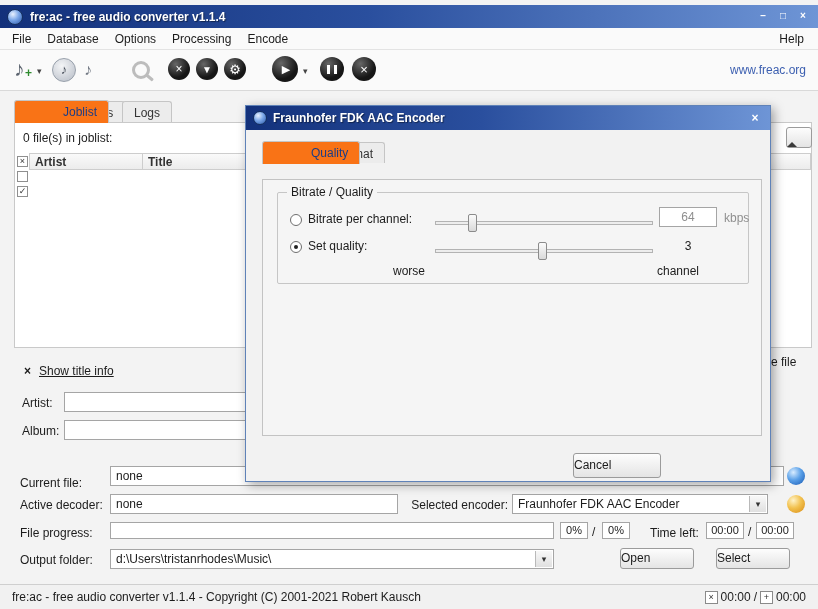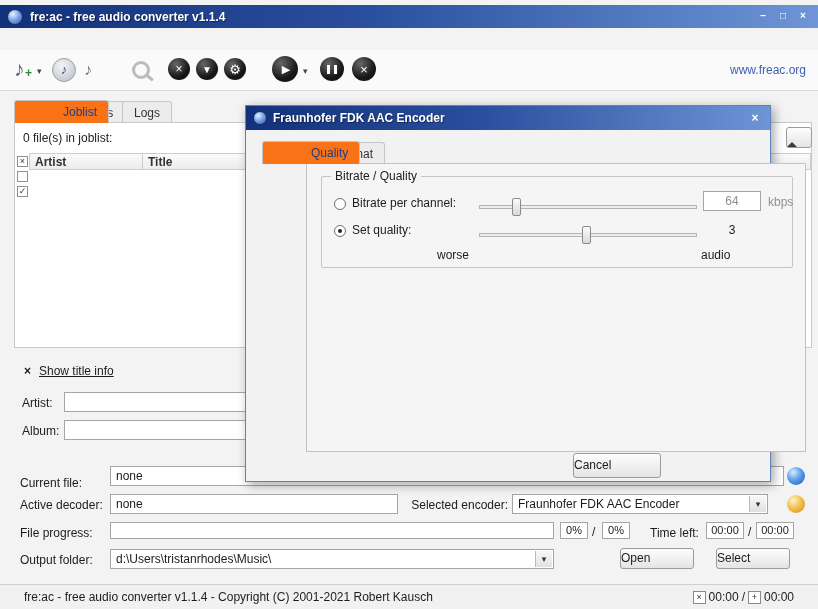--- a/index.html
+++ b/index.html
@@ -71,37 +71,37 @@
     border-bottom:5px solid #3a3a3a; margin:3px auto 2px; }
   .bar { width:11px; height:2px; background:#3a3a3a; margin:0 auto; }
   .ball { position:absolute; width:18px; height:18px; border-radius:50%; }
   .ball-blue { background:radial-gradient(circle at 35% 30%,#d8ecff 0%,#5aa0e8 45%,#1656b0 100%); }
   .ball-orange { background:radial-gradient(circle at 35% 30%,#fff3c8 0%,#f2c14e 45%,#d88a12 100%); }
   .txtinput { position:absolute; background:#fff; border:1px solid #a5a5a5; height:20px;
     font-family:"Liberation Sans",sans-serif; font-size:12px; padding:0 4px; }
 
   
   .statusbar { position:absolute; left:0; top:584px; width:818px; height:25px; background:#f1f1f1;
-    border-top:1px solid #cfcfcf; display:flex; align-items:center; padding:0 24px; }
+    border-top:1px solid #cfcfcf; display:flex; align-items:center; padding:0 12px; }
   .sb-right { margin-left:auto; display:flex; align-items:center; gap:3px; }
   .sb-icon { width:13px; height:13px; border:1px solid #8a8a8a; background:#fff; font-size:9px;
     line-height:11px; text-align:center; color:#333; }
 
   
   .dialog { position:absolute; left:245px; top:105px; width:526px; height:377px; background:#f2f2f2;
     border:1px solid #5f82b8; box-shadow:3px 3px 10px rgba(0,0,0,.35); z-index:10; }
   .dlg-titlebar { height:24px; background:linear-gradient(90deg,#13317b 0%,#2a4f9e 45%,#6e95d6 100%);
     display:flex; align-items:center; padding:0 7px; }
   .dlg-icon { width:14px; height:14px; border-radius:50%; flex:0 0 14px;
     background:radial-gradient(circle at 35% 30%,#e8f1ff 0%,#7aa6e8 45%,#2a57a8 100%);
     border:1px solid #16305f; }
   .dlg-title { color:#fff; font-weight:bold; margin-left:6px; text-shadow:1px 1px 1px rgba(0,0,0,.45); }
   .dlg-close { margin-left:auto; color:#fff; font-weight:bold; width:16px; text-align:center; }
-  .dlg-panel { position:absolute; left:16px; top:57px; width:500px; height:289px; background:#f5f5f5;
-    border:1px solid #c3c3c3;margin-left:44px; }
+  .dlg-panel { position:absolute; left:16px; top:73px; width:500px; height:257px; background:#f5f5f5;
+    border:1px solid #c3c3c3; }
   .groupbox { position:absolute; left:14px; top:12px; width:472px; height:92px;
     border:1px solid #c6c6c6; border-radius:2px; }
   .legend { position:absolute; top:-8px; left:9px; background:#f5f5f5; padding:0 4px; }
   .radio { position:absolute; width:12px; height:12px; border:1px solid #6f6f6f; border-radius:50%;
     background:#fff; }
   .radio.sel::after { content:""; position:absolute; left:3px; top:3px; width:4px; height:4px;
     border-radius:50%; background:#222; }
   .slider-track { position:absolute; height:4px; background:#ededed; border:1px solid #b3b3b3; }
   .slider-thumb { position:absolute; top:-8px; width:9px; height:18px;
     background:linear-gradient(#fbfbfb,#d9d9d9); border:1px solid #8b8b8b; border-radius:2px; }
@@ -115,20 +115,28 @@
   <div class="titlebar">
     <span class="app-icon"></span>
     <span class="title-text">fre:ac - free audio converter v1.1.4</span>
     <span class="win-controls">
       <span class="win-btn">–</span>
       <span class="win-btn">□</span>
       <span class="win-btn">×</span>
     </span>
   </div>
 
+  <div class="menubar">
+    <span class="menu-item">File</span>
+    <span class="menu-item">Database</span>
+    <span class="menu-item">Options</span>
+    <span class="menu-item">Processing</span>
+    <span class="menu-item">Encode</span>
+    <span class="menu-right">Help</span>
+  </div>
 
   <div class="toolbar">
     <span class="note-icon" style="left:14px;top:7px;font-size:21px;">
       <span>♪</span>
       <span class="plus-badge">+</span>
     </span>
     <span class="caret" style="left:37px;top:16px;">▾</span>
     <span class="cd-icon" style="left:52px;top:8px;">
       <span class="cd-note">♪</span>
     </span>
@@ -237,20 +245,20 @@
         <span class="label muted" style="left:446px;top:18px;">kbps</span>
 
         <span class="radio sel" style="left:12px;top:48px;"></span>
         <span class="label" style="left:30px;top:46px;">Set quality:</span>
         <span class="slider-track" style="left:157px;top:56px;width:218px;">
           <span class="slider-thumb" style="left:102px;"></span>
         </span>
         <span class="label" style="left:381px;top:46px;width:58px;text-align:center;">3</span>
 
         <span class="label" style="left:115px;top:71px;">worse</span>
-        <span class="label" style="left:379px;top:71px;">audio</span>
+        <span class="label" style="left:379px;top:71px;">channel</span>
       </div>
     </div>
 
     <span class="btn" style="left:327px;top:347px;width:88px;height:25px;line-height:23px;">Cancel</span>
   </div>
 
 </div>
 
 </body></html>

